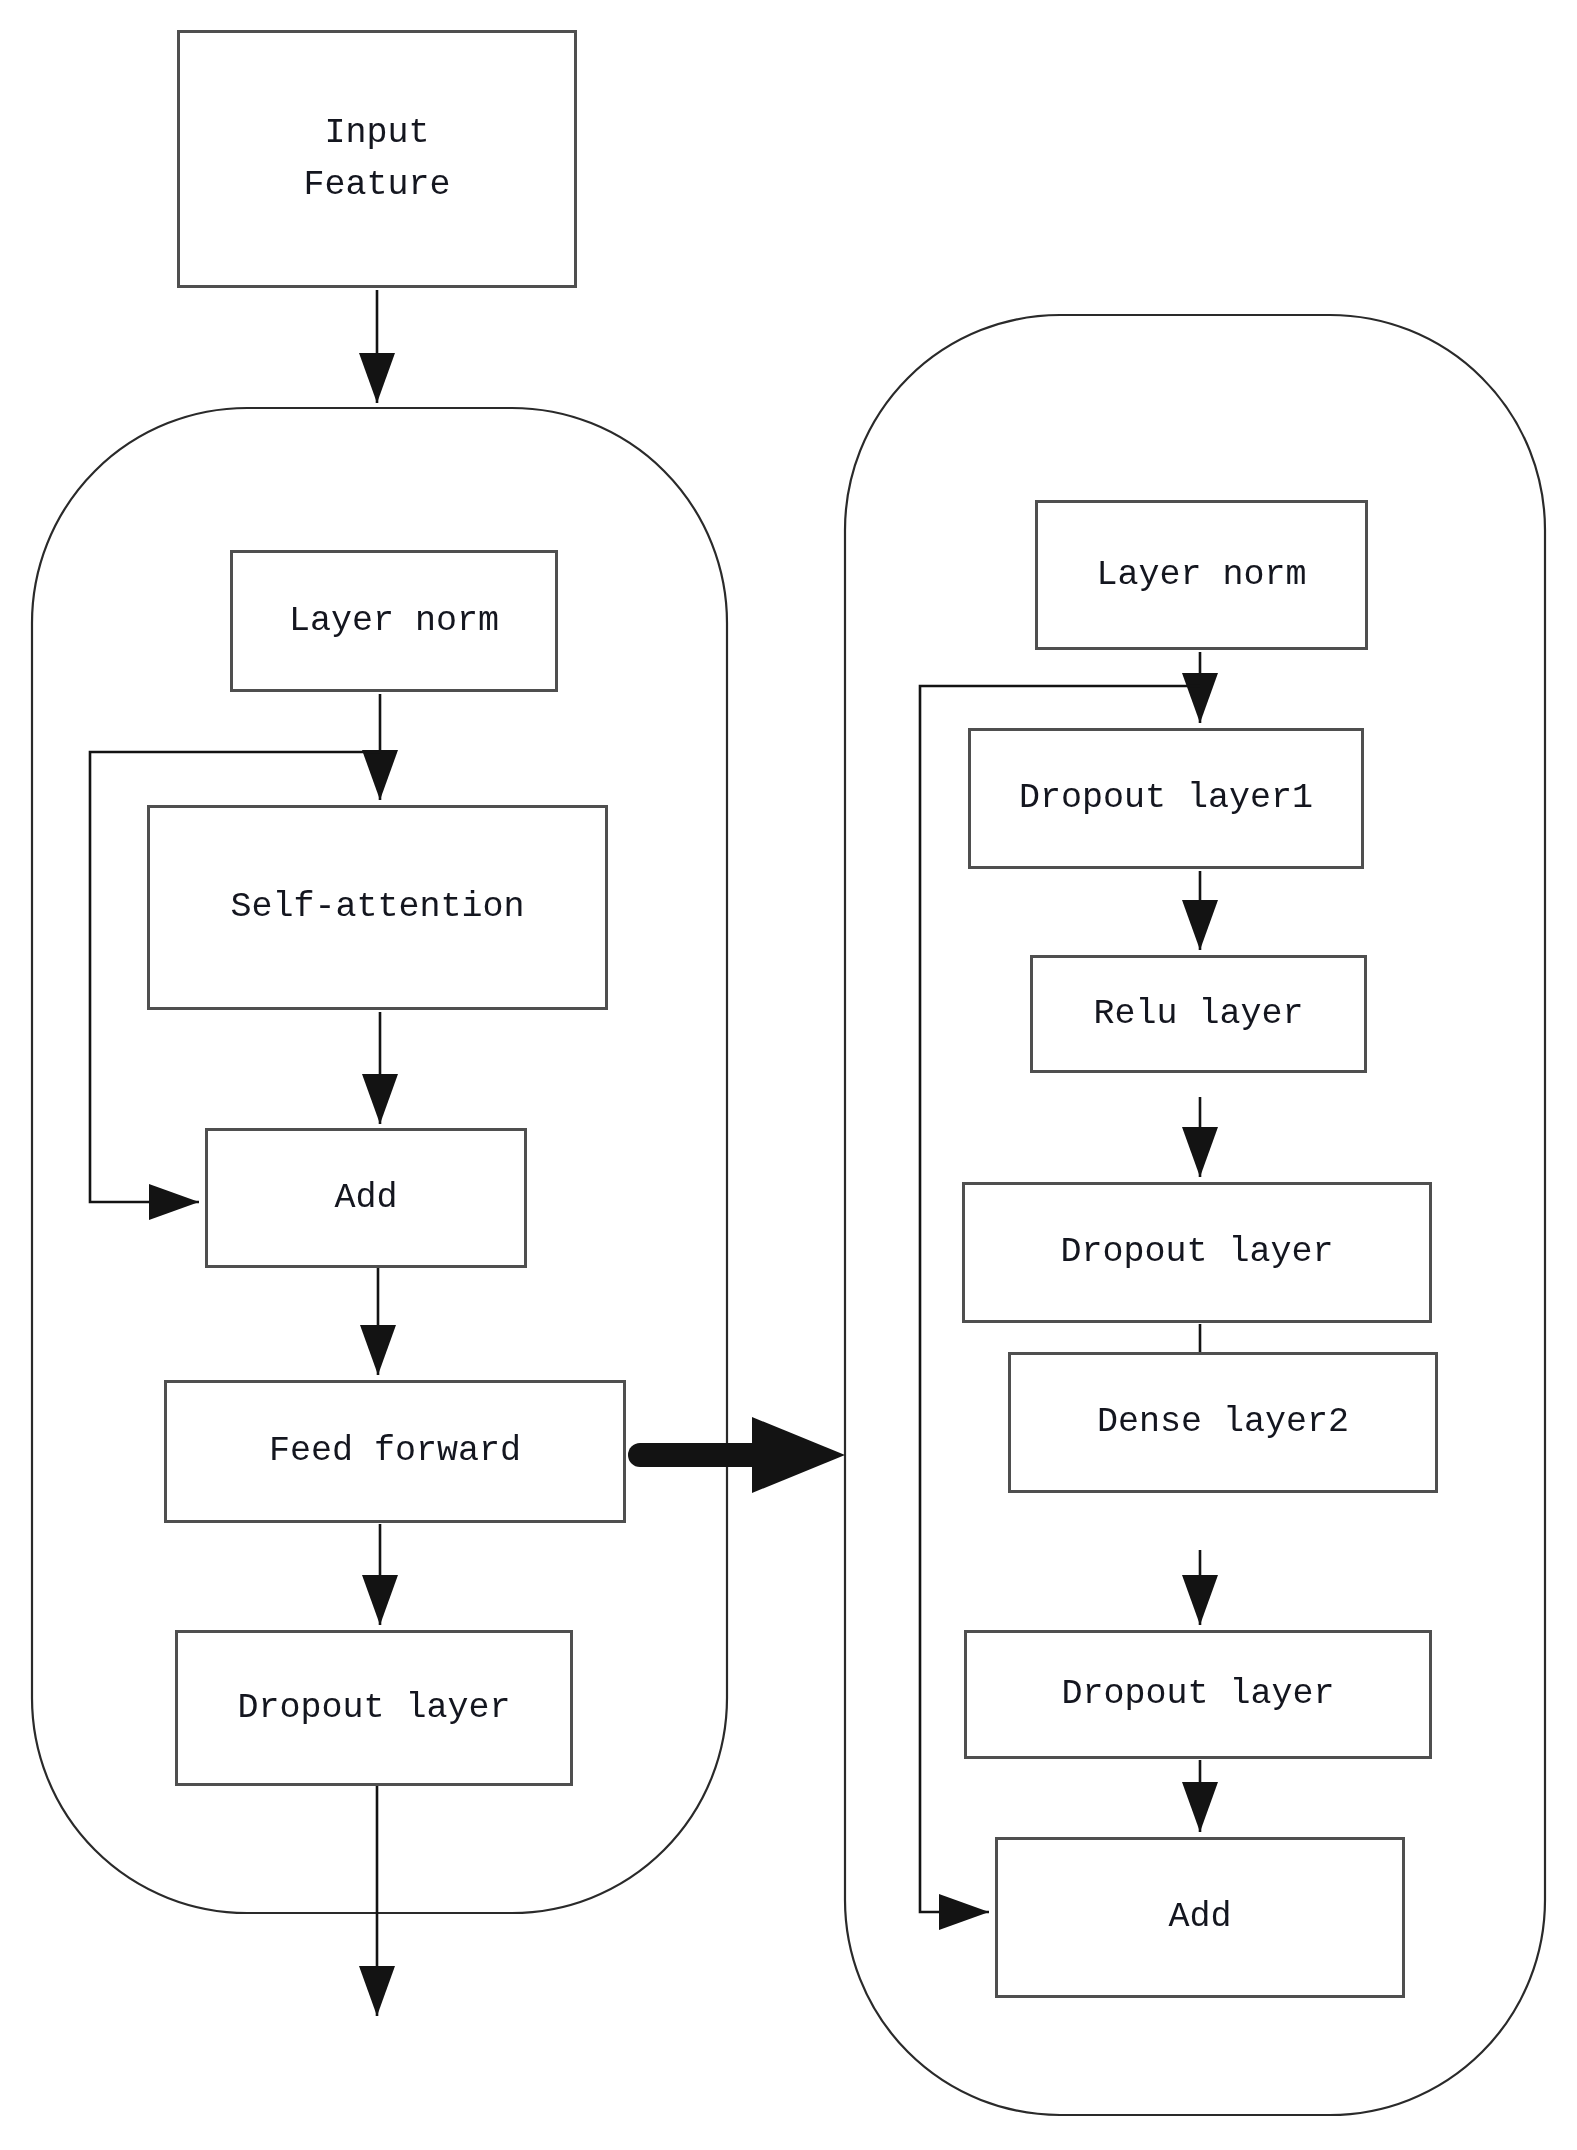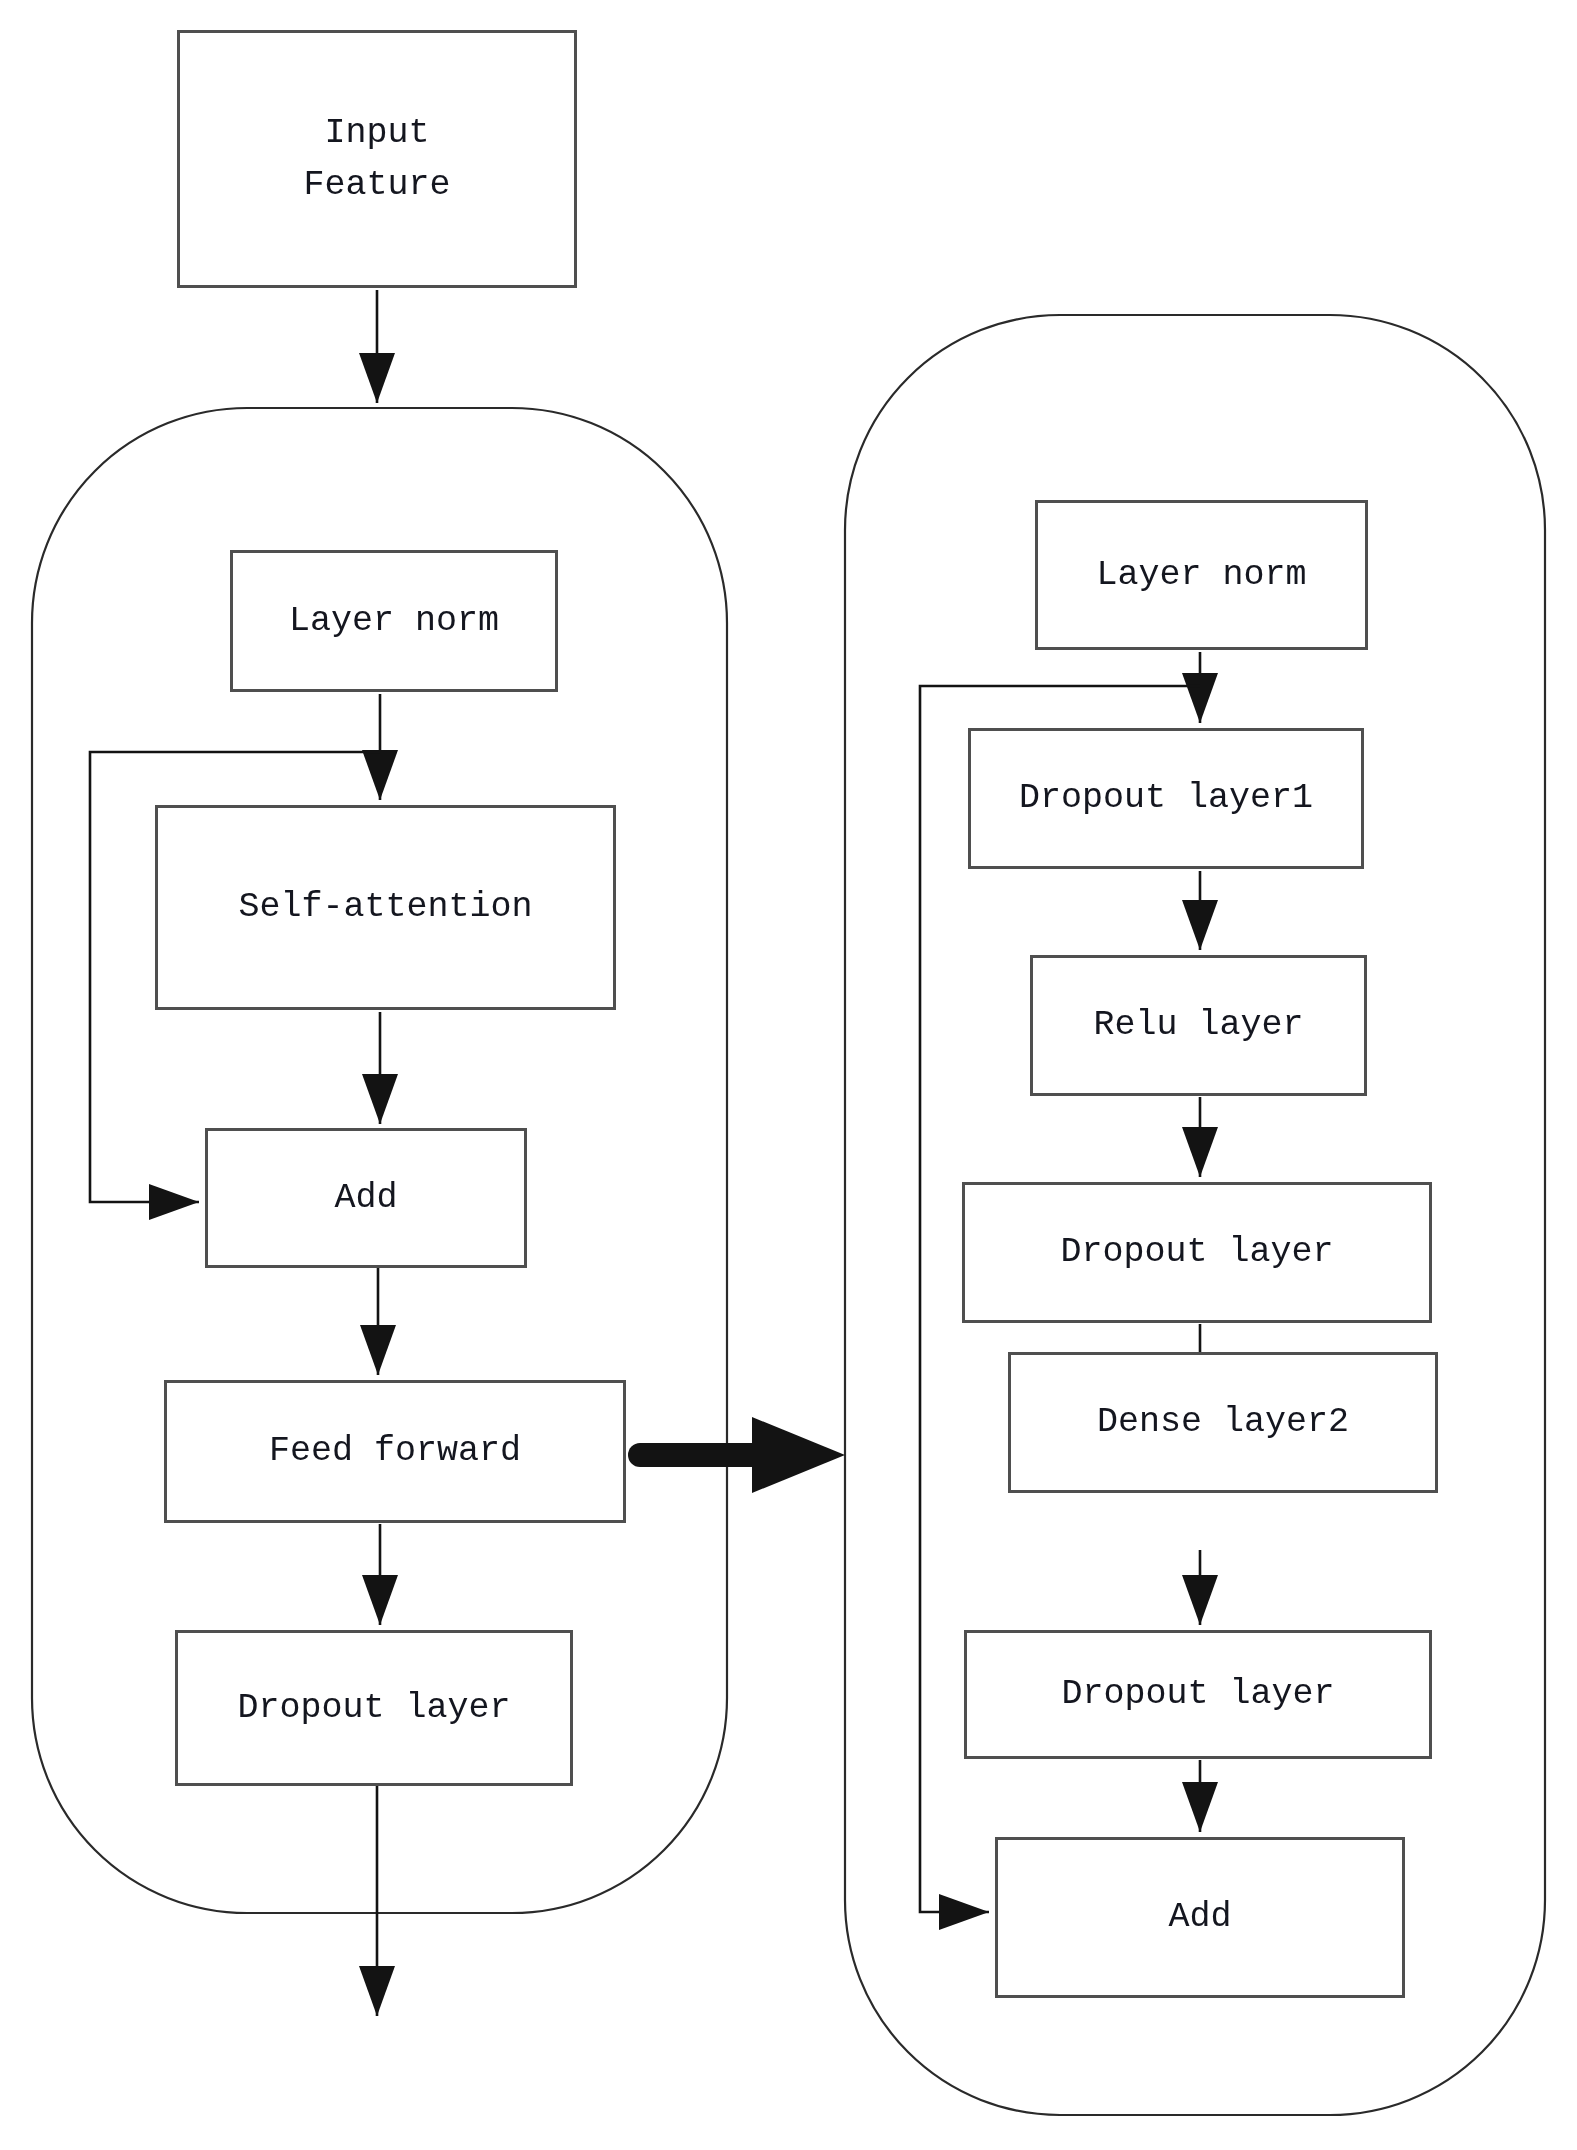--- a/index.html
+++ b/index.html
@@ -67,33 +67,33 @@
     <path class="wire" d="M1200,1324 L1200,1403" marker-end="url(#ah)"></path>
     <path class="wire" d="M1200,1550 L1200,1625" marker-end="url(#ah)"></path>
     <path class="wire" d="M1200,1760 L1200,1832" marker-end="url(#ah)"></path>
   </svg>
 
   <div class="box" style="left:177px;top:30px;width:400px;height:258px;">Input
 Feature</div>
 
   <div class="box" style="left:230px;top:550px;width:328px;height:142px;">Layer norm</div>
 
-  <div class="box" style="left:155px;top:805px;width:461px;height:205px;">Self-attention</div>
+  <div class="box" style="left:147px;top:805px;width:461px;height:205px;">Self-attention</div>
 
   <div class="box" style="left:205px;top:1128px;width:322px;height:140px;">Add</div>
 
   <div class="box" style="left:148px;top:1380px;width:462px;height:143px;margin-left:16px;">Feed forward</div>
 
   <div class="box" style="left:175px;top:1630px;width:398px;height:156px;">Dropout layer</div>
 
   <div class="box" style="left:1035px;top:500px;width:333px;height:150px;">Layer norm</div>
 
   <div class="box" style="left:968px;top:728px;width:396px;height:141px;">Dropout layer1</div>
 
-  <div class="box" style="left:1030px;top:955px;width:337px;height:141px;">Relu layer</div>
+  <div class="box" style="left:1030px;top:955px;width:337px;height:118px;">Relu layer</div>
 
   <div class="box" style="left:962px;top:1182px;width:470px;height:141px;">Dropout layer</div>
 
   <div class="box" style="left:1008px;top:1352px;width:430px;height:141px;">Dense layer2</div>
 
   <div class="box" style="left:964px;top:1630px;width:468px;height:129px;">Dropout layer</div>
 
   <div class="box" style="left:995px;top:1837px;width:410px;height:161px;">Add</div>
 
 </div>

